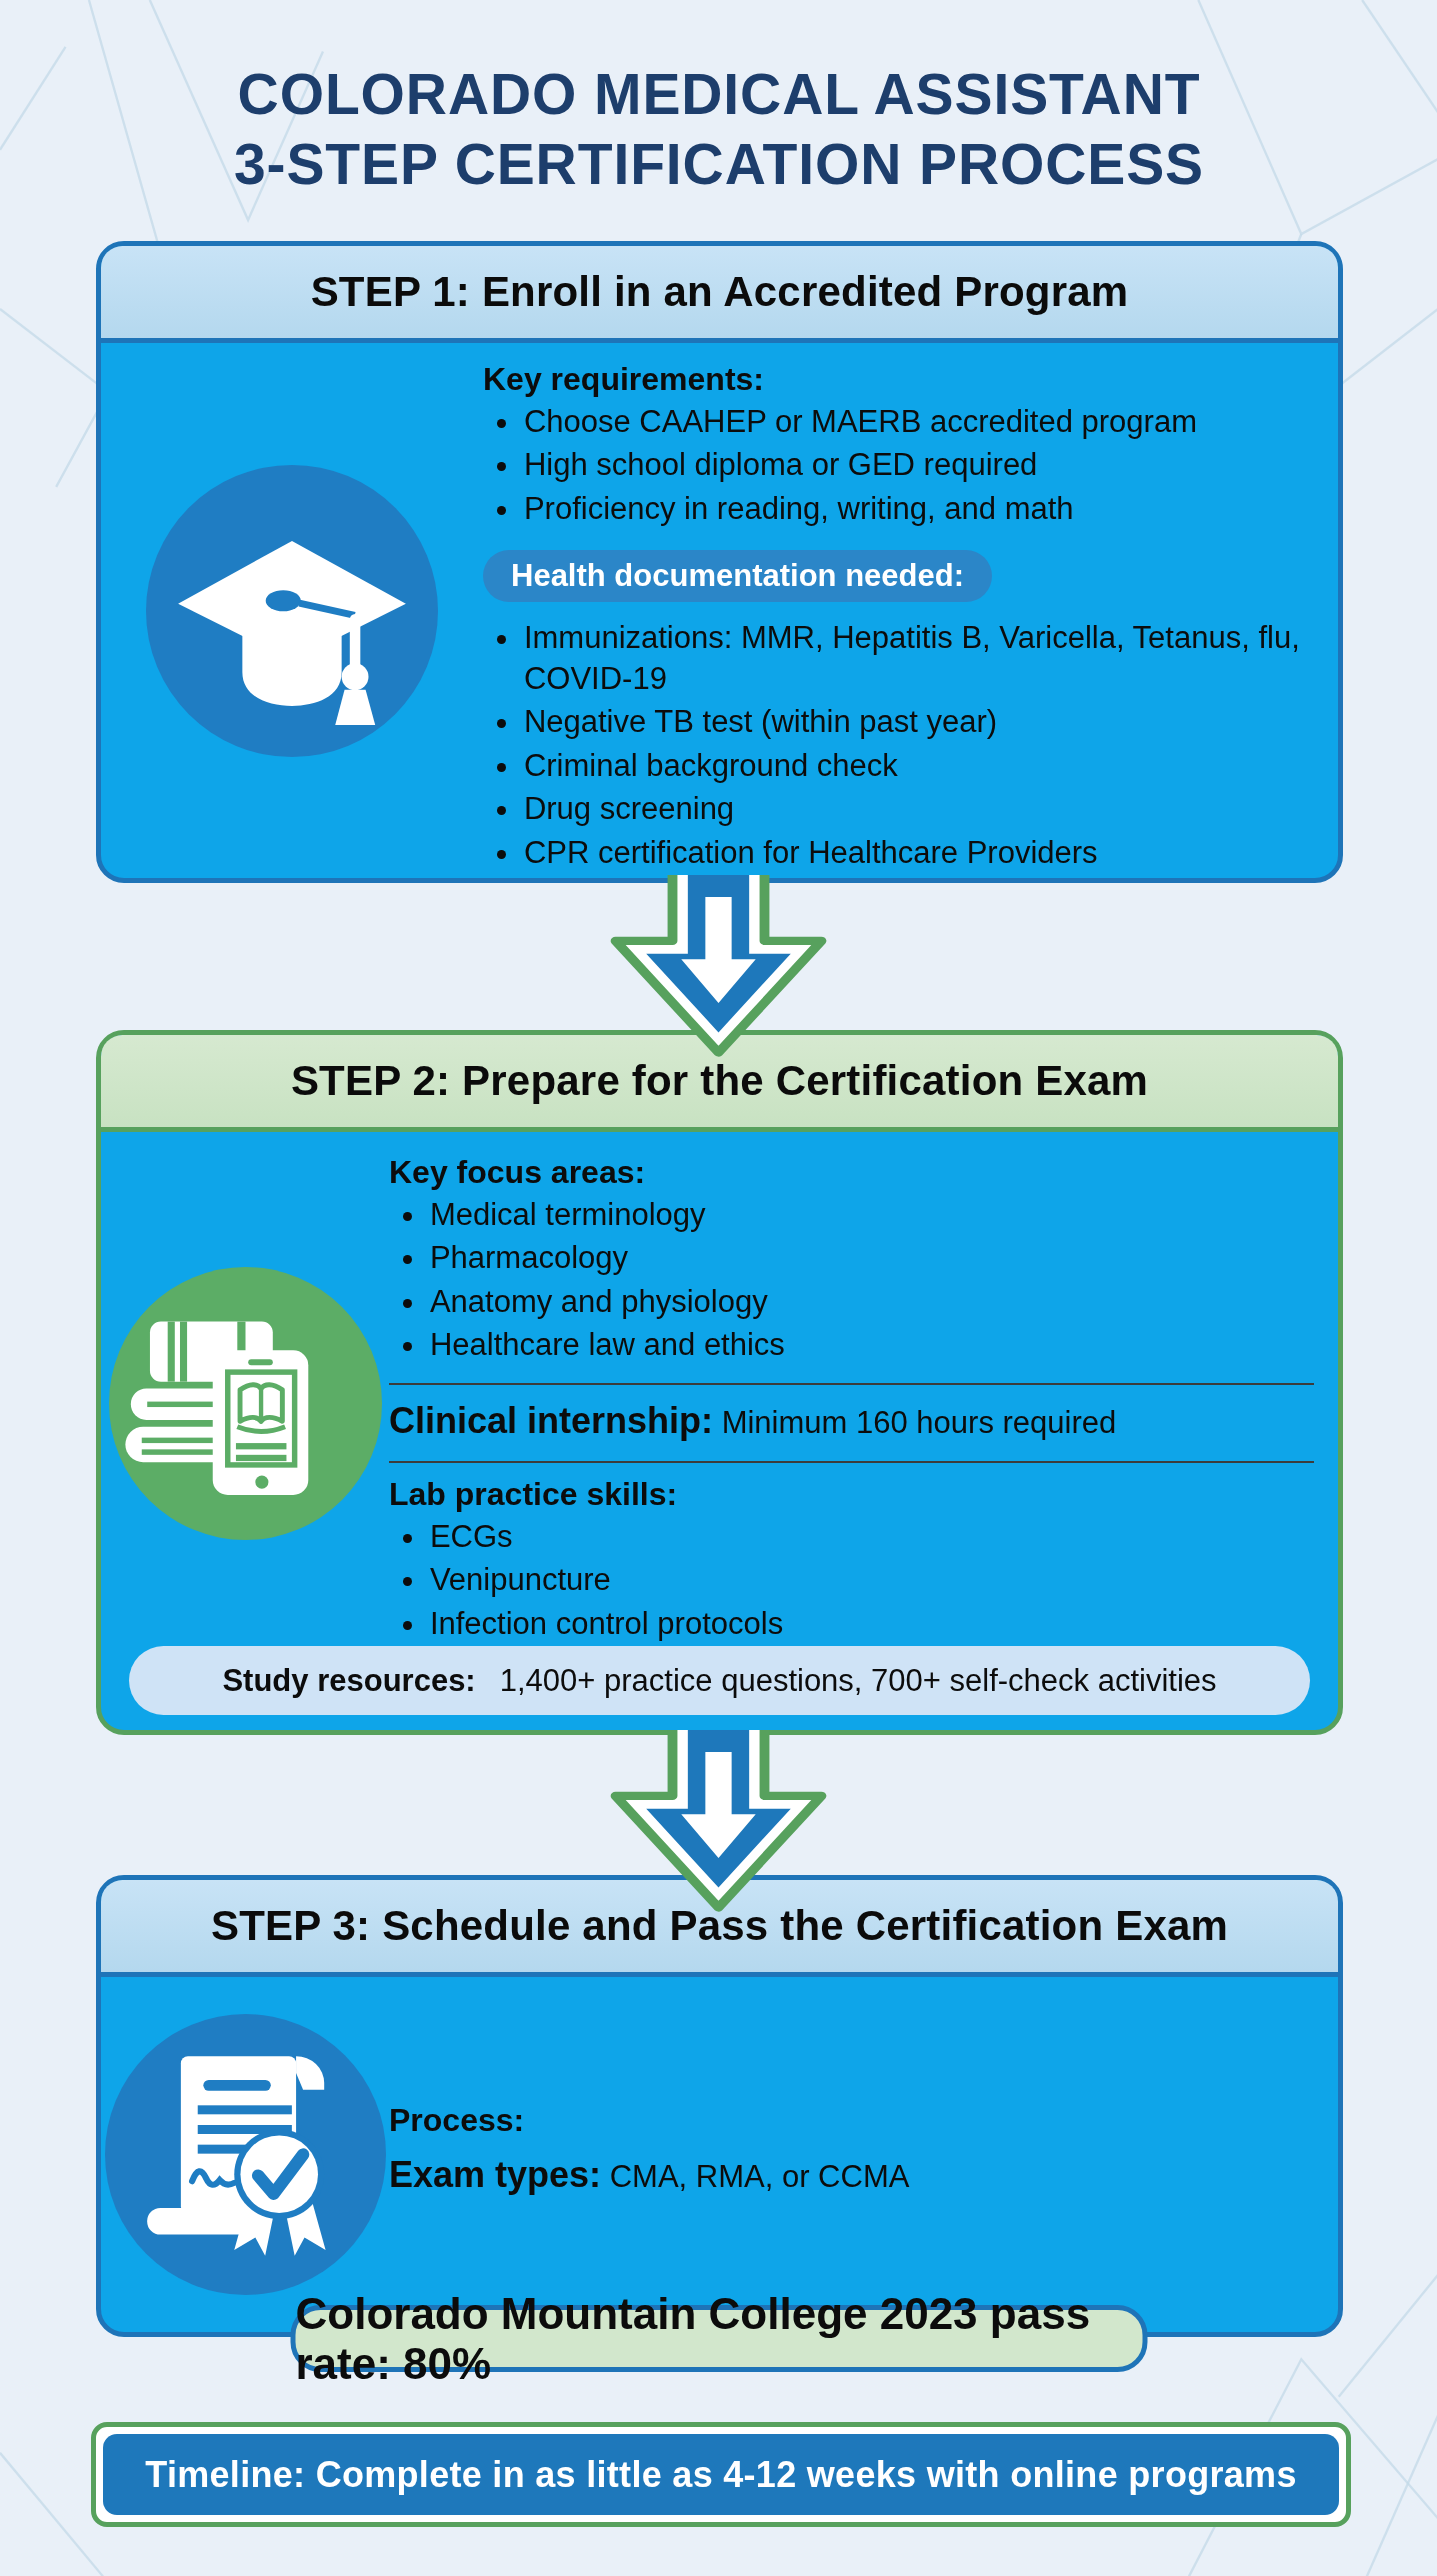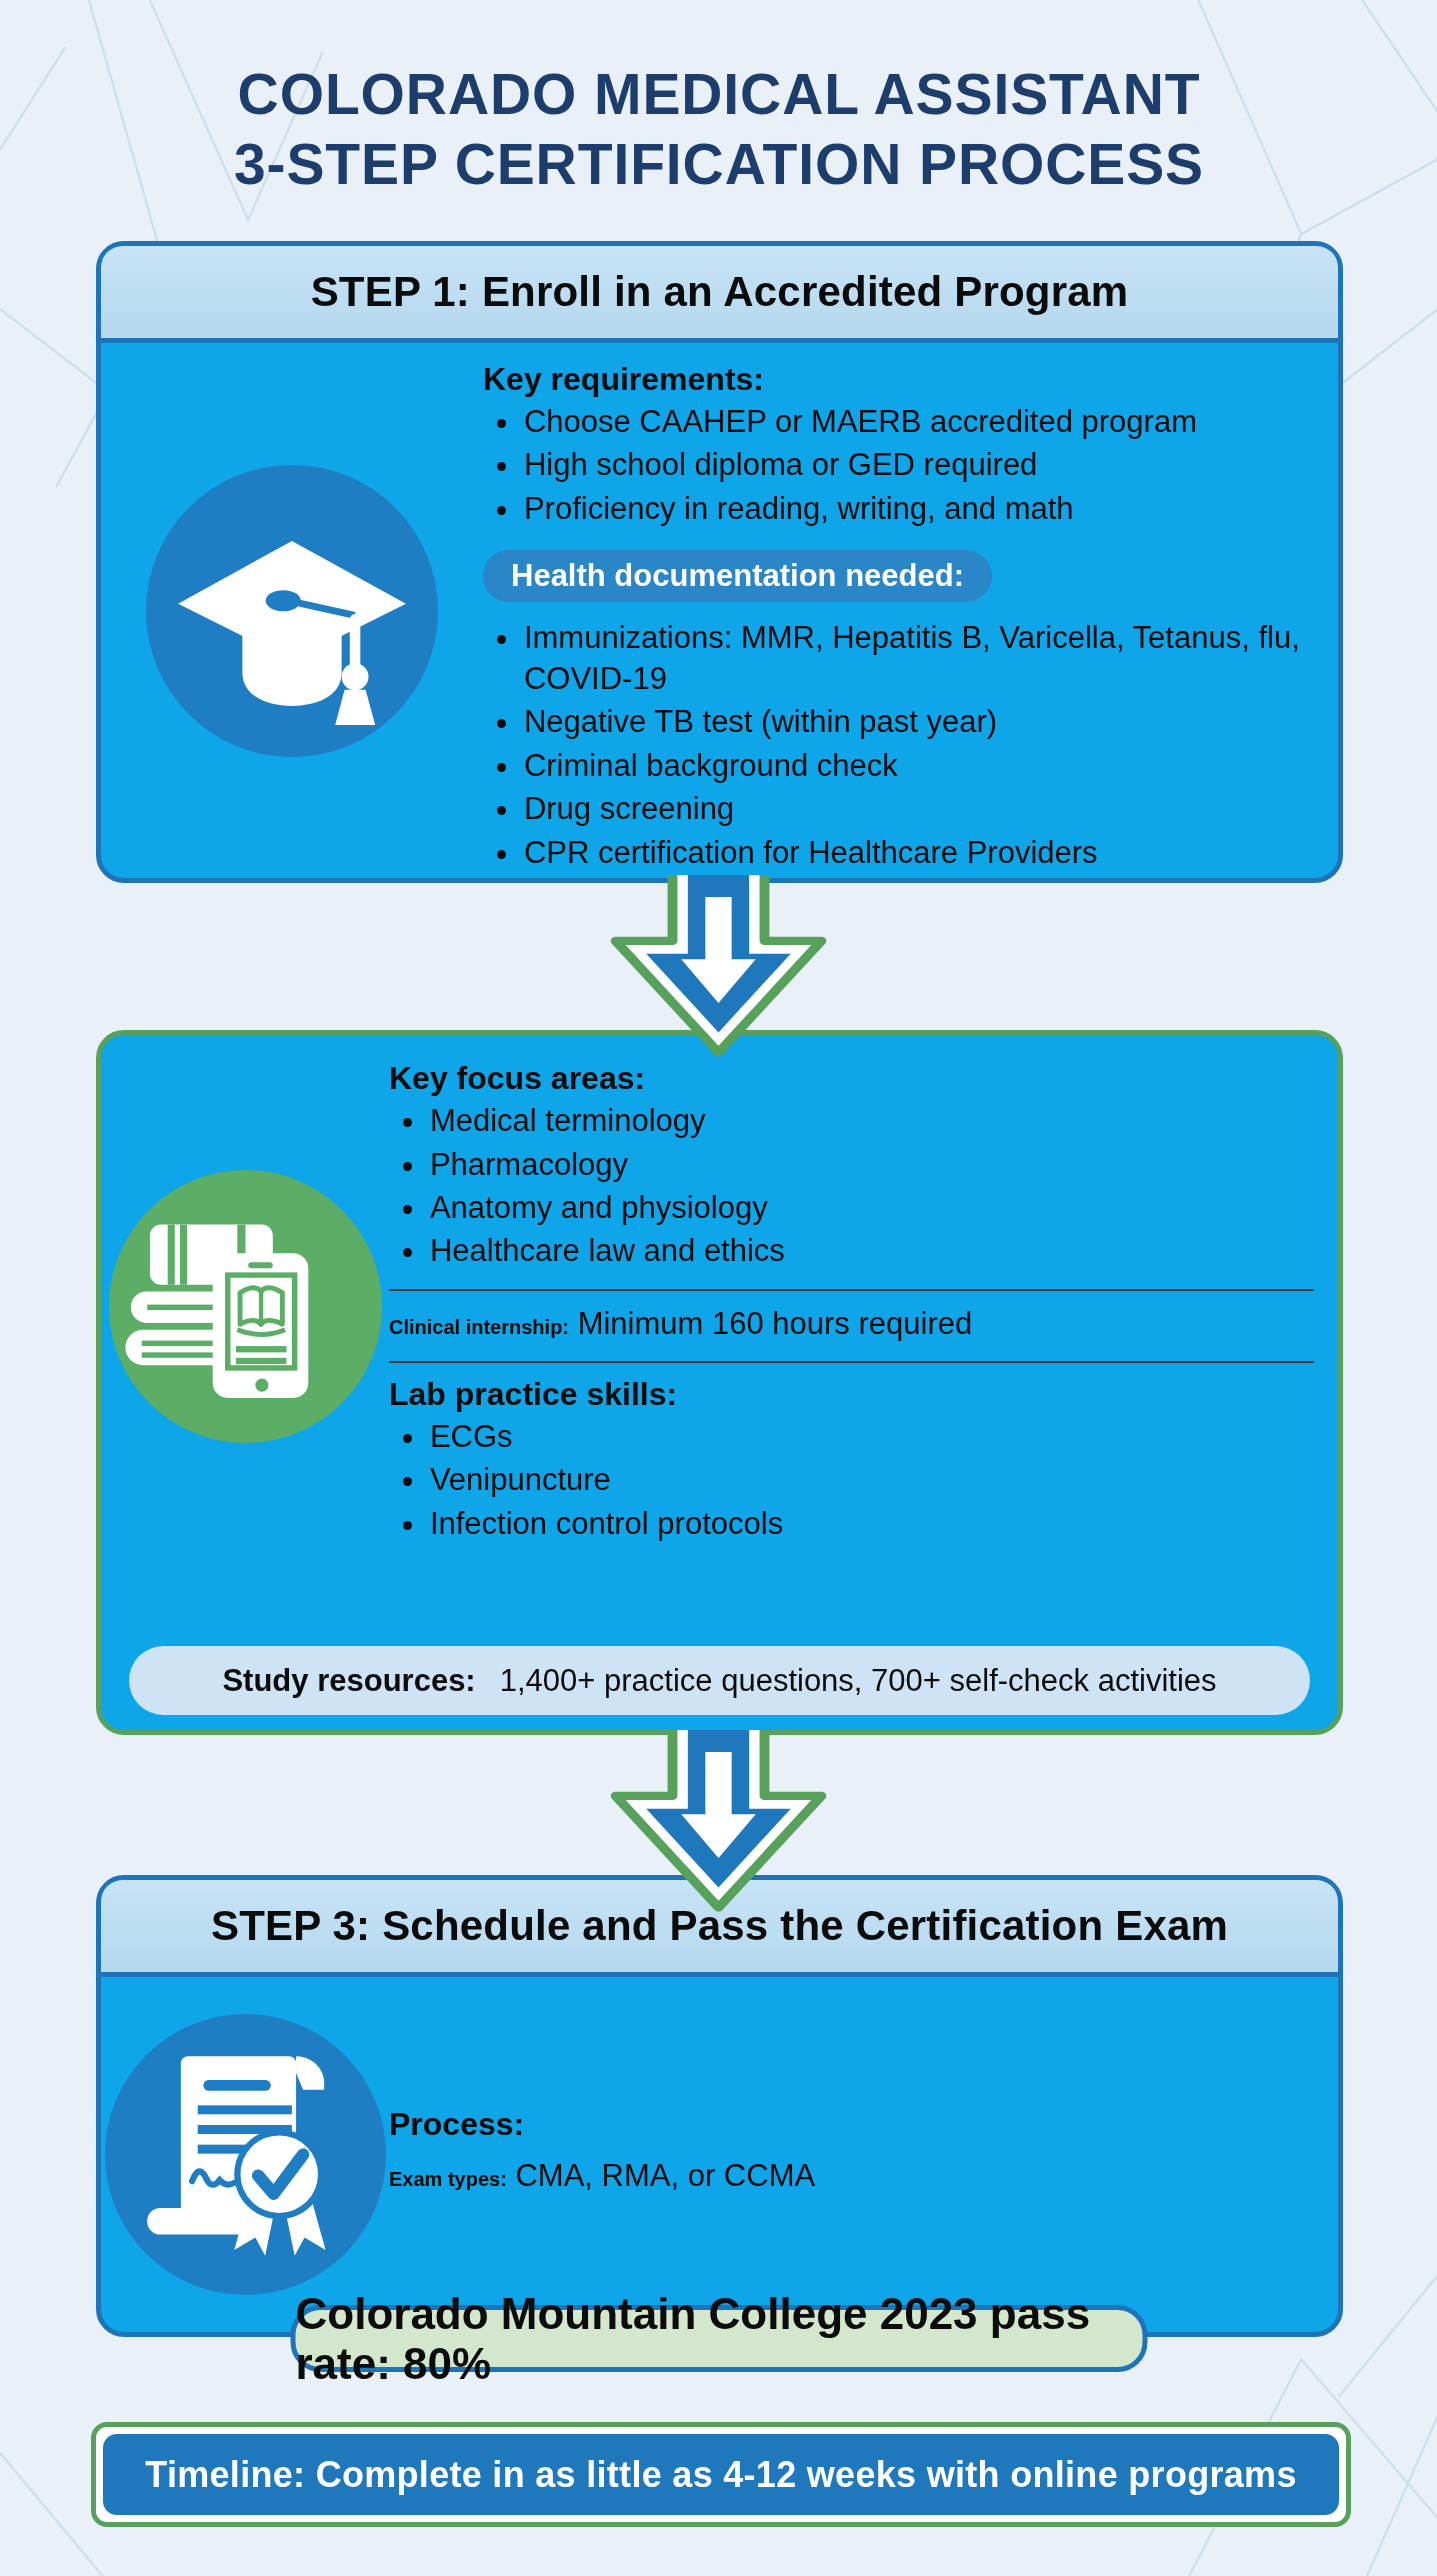--- a/index.html
+++ b/index.html
@@ -48,21 +48,21 @@
 
   .label{font-size:32px;font-weight:bold;margin:0 0 3.7px 0;}
   ul.blist{list-style:disc;margin:1.9px 0 9.4px 0;padding-left:39px;font-size:31px;line-height:1.31;}
   ul.blist li{margin:2.8px 0;padding-left:1.9px;}
 
   .pill-blue{display:inline-block;background:var(--blue-pill);color:#ffffff;font-weight:bold;
     font-size:31px;padding:8.4px 28px;border-radius:34px;margin:11.2px 0 13px 0;}
 
   .hr{height:1.9px;background:#3c3c3c;margin:17px 0 13px 0;}
   .inline-row{font-size:31px;line-height:1.3;}
-  .inline-row .b{font-weight:bold;font-size:20px;}
+  .inline-row .b{font-weight:bold;font-size:36px;}
 
   .study-pill{position:absolute;left:28px;right:28px;bottom:15px;height:69px;
     background:var(--lightblue-pill);border-radius:36px;display:flex;align-items:center;
     justify-content:center;font-size:31px;z-index:3;}
   .study-pill .b{font-weight:bold;margin-right:24px;}
 
   .pass-badge{position:absolute;top:2305px;left:50%;transform:translateX(-50%);
     width:857px;height:67px;background:var(--green-pill);border:5.6px solid var(--blue-border);
     border-radius:30px;display:flex;align-items:center;justify-content:center;
     font-weight:bold;font-size:44px;z-index:5;box-sizing:border-box;}
@@ -143,20 +143,23 @@
   <div class="arrow" id="arrow1">
     <svg viewBox="0 0 100 100" preserveAspectRatio="none">
       <path d="M29,0 L29,36 L3,36 L50,97 L97,36 L71,36 L71,0 Z" fill="#fff"></path>
       <path d="M29,0 L29,36 L3,36 L50,97 L97,36 L71,36 L71,0" fill="none" stroke="var(--green-border)" stroke-width="4.5" stroke-linejoin="round"></path>
       <path d="M36,0 L36,43 L17,43 L50,86 L83,43 L64,43 L64,0 Z" fill="var(--blue-deep)"></path>
       <path d="M44,12 L56,12 L56,46 L67,46 L50,70 L33,46 L44,46 Z" fill="#fff"></path>
     </svg>
   </div>
 
   <section class="card" id="card2">
+    <div class="card-header band-green">
+      <span>STEP 2: Prepare for the Certification Exam</span>
+    </div>
     <div class="card-body">
       <div class="icon-col">
         <svg class="icon-svg" viewBox="0 0 100 100">
           <circle cx="50" cy="50" r="50" fill="var(--green-icon)"></circle>
           <rect x="15" y="20" width="45" height="22" rx="4" fill="#fff"></rect>
           <rect x="21.5" y="20" width="2.6" height="22" fill="var(--green-icon)"></rect>
           <rect x="26" y="20" width="2.6" height="22" fill="var(--green-icon)"></rect>
           <rect x="47" y="20" width="3" height="22" fill="var(--green-icon)"></rect>
           <rect x="8" y="44.5" width="47" height="11.5" rx="5.7" fill="#fff"></rect>
           <rect x="14" y="49.3" width="36" height="2" fill="var(--green-icon)"></rect>

